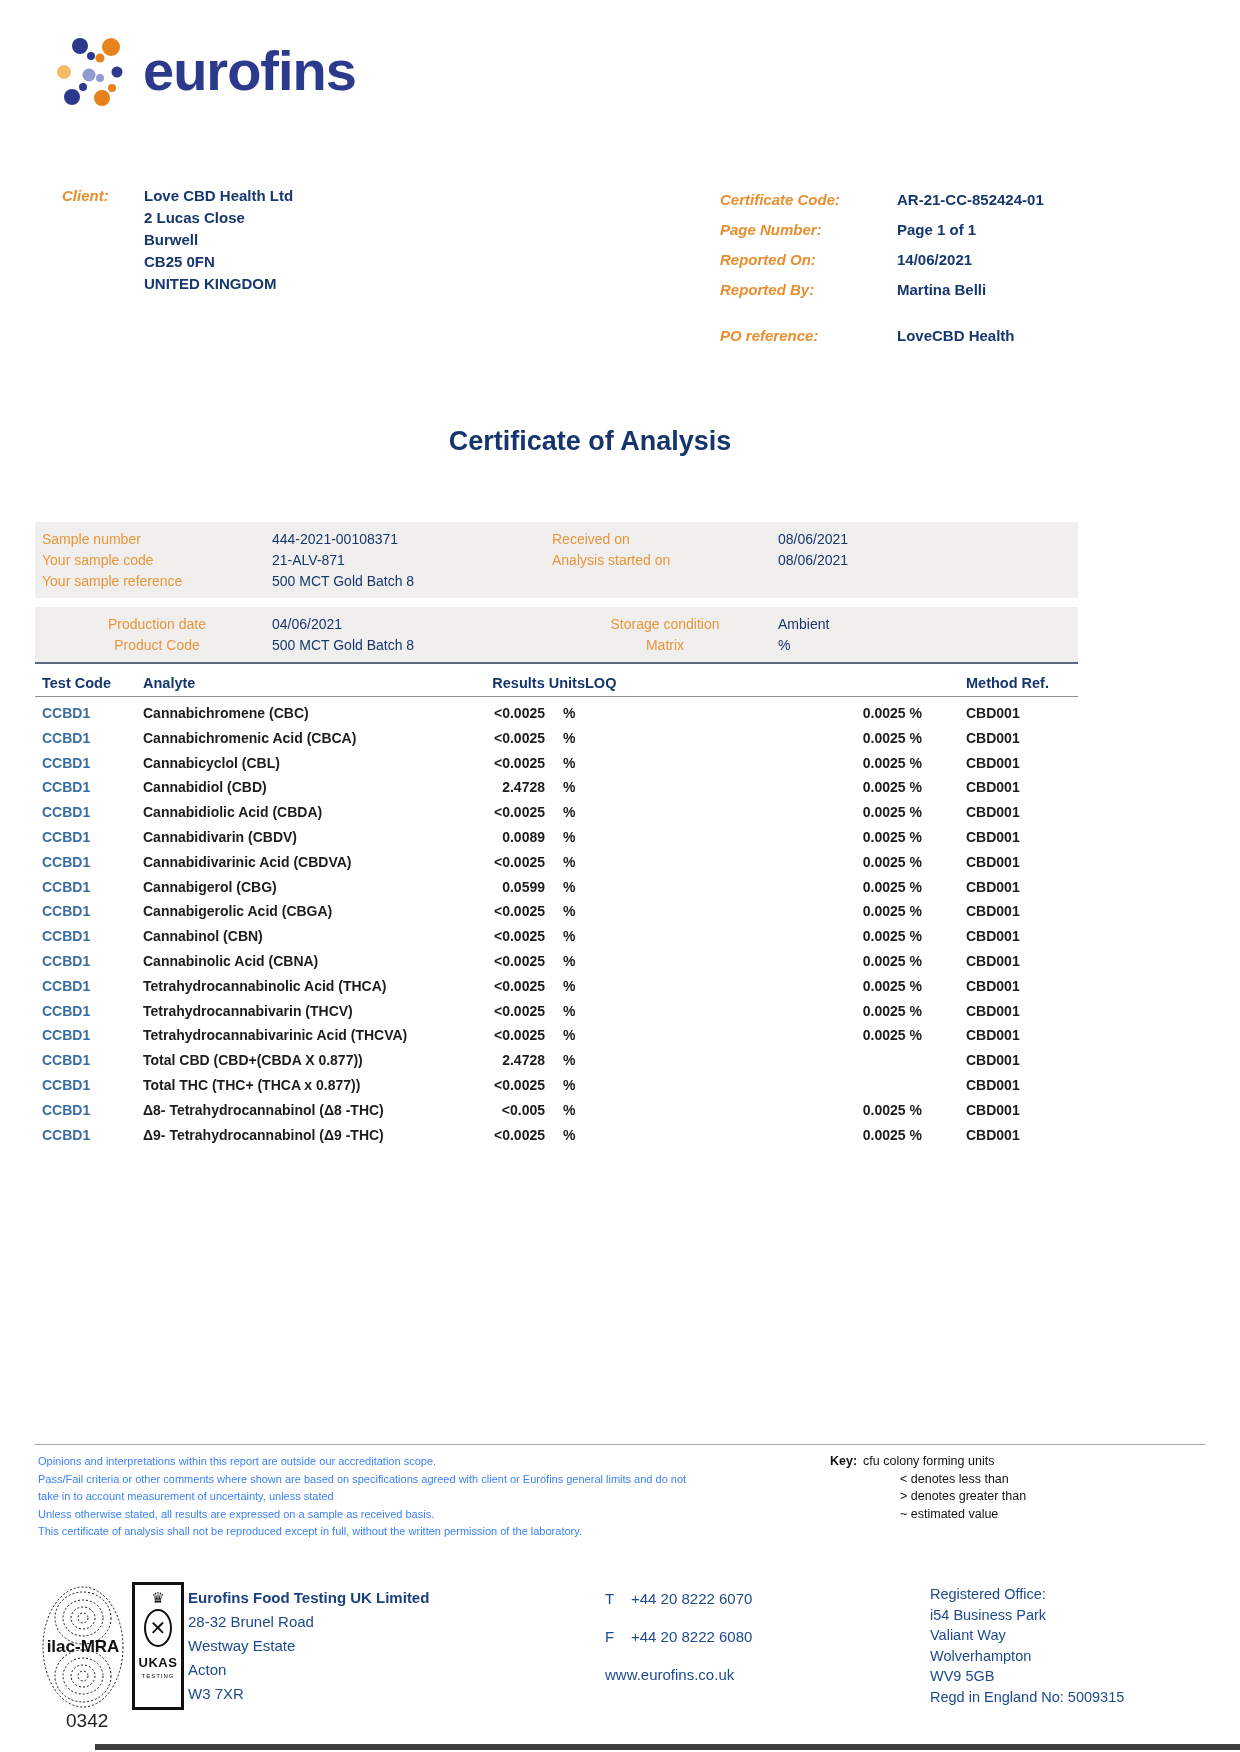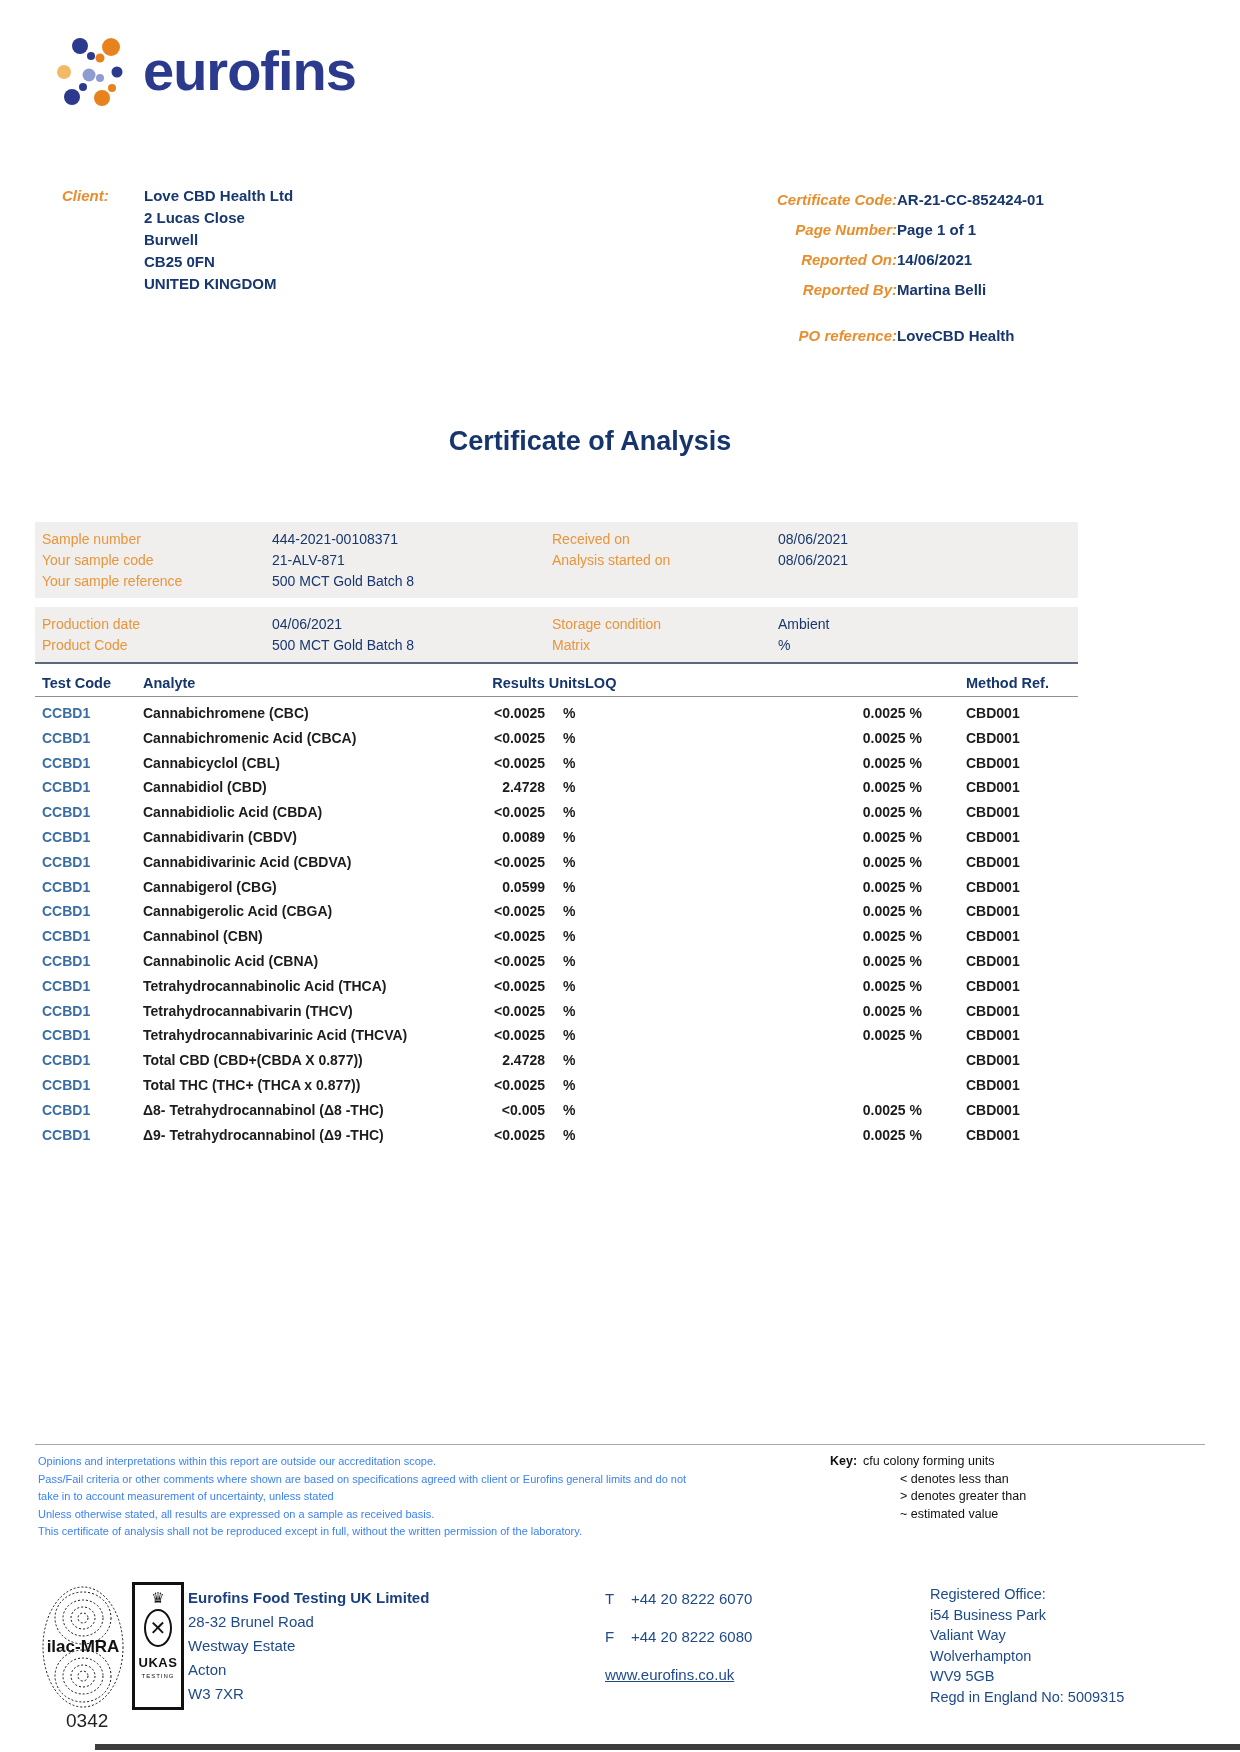--- a/index.html
+++ b/index.html
@@ -10,41 +10,41 @@
   
   .logo { position:absolute; left:55px; top:34px; display:flex; align-items:center; }
   .logo svg { display:block; }
   .logo-text { font-size:56px; font-weight:bold; color:#2b3a8c; letter-spacing:-1px; line-height:74px; }
 
   
   .client { position:absolute; left:62px; top:185px; display:flex; }
   .client-label { width:82px; color:#e78e2e; font-weight:bold; font-style:italic; font-size:15px; line-height:22px; }
   .client-lines { font-size:15px; font-weight:bold; color:#17376e; line-height:22px; }
 
-  .meta { position:absolute; left:720px; top:185px; width:460px;text-align:right; }
+  .meta { position:absolute; left:720px; top:185px; width:460px; }
   .meta-row { display:flex; line-height:30px; }
   .meta-row.gap { margin-top:16px; }
   .meta-label { width:177px; color:#e78e2e; font-weight:bold; font-style:italic; font-size:15px; }
   .meta-value { color:#17376e; font-weight:bold; font-size:15px; }
 
   
   .title { position:absolute; left:0; top:426px; width:1180px; text-align:center; font-size:27px; font-weight:bold; color:#16356d; }
 
   
   .grayblock { position:absolute; left:35px; width:1043px; background:#f0efed; font-size:14px; }
   .grayblock .col { position:absolute; top:7px; }
   .grayblock .col.left { left:7px; }
   .grayblock .col.right { left:517px; }
   .info-row { display:flex; line-height:21px; }
   .info-label { color:#e8953c; }
   .col.left .info-label { width:230px; }
   .col.right .info-label { width:226px; }
   .info-value { color:#17376e; }
   .block-sample { top:522px; height:76px; }
-  .block-production { top:607px; height:57px; border-bottom:2px solid #5a6a80; }
+  .block-production { top:607px; height:57px; border-bottom:2px solid #5a6a80;text-align:center; }
 
   
   .tbl-header { position:absolute; left:35px; top:670px; width:1043px; height:27px;
                 display:grid; grid-template-columns:101px 330px 112px 337px 149px;
                 padding:0 7px; border-bottom:1px solid #8f8f8f;
                 font-size:14.5px; font-weight:bold; color:#16356d; align-items:center; }
   .tbl-header .h-results { text-align:right; }
   .tbl-header .h-loq { }
   .tbl-header .h-method { padding-left:44px; }
 
@@ -75,21 +75,21 @@
   .ukas-circle { width:28px; height:38px; border:2px solid #111; border-radius:50%; display:flex; align-items:center; justify-content:center; font-size:20px; color:#111; margin-top:2px; }
   .ukas-name { font-weight:bold; font-size:13px; margin-top:8px; color:#111; letter-spacing:0.5px; }
   .ukas-sub { font-size:6px; margin-top:3px; color:#111; letter-spacing:1px; }
   .accred-no { position:absolute; left:66px; top:1710px; font-size:19px; color:#222; }
 
   .f-company { position:absolute; left:188px; top:1586px; font-size:15px; line-height:24px; color:#1e4a8c; }
   .f-company .f-name { font-weight:bold; color:#1a4080; }
   .f-contact { position:absolute; left:605px; top:1590px; font-size:15px; color:#1e4a8c; }
   .f-contact .c-row { margin-bottom:21px; display:flex; }
   .c-prefix { width:26px; }
-  .f-web { margin-top:10px;text-decoration:underline; }
+  .f-web { margin-top:10px; }
   .f-registered { position:absolute; left:930px; top:1584px; font-size:14.5px; line-height:20.5px; color:#1e4a8c; }
 
   .bottom-bar { position:absolute; left:95px; top:1744px; width:1145px; height:6px; background:#3d3d3d; }
 </style>
 </head>
 <body>
 
 <div class="page">
 
   <div class="logo">

